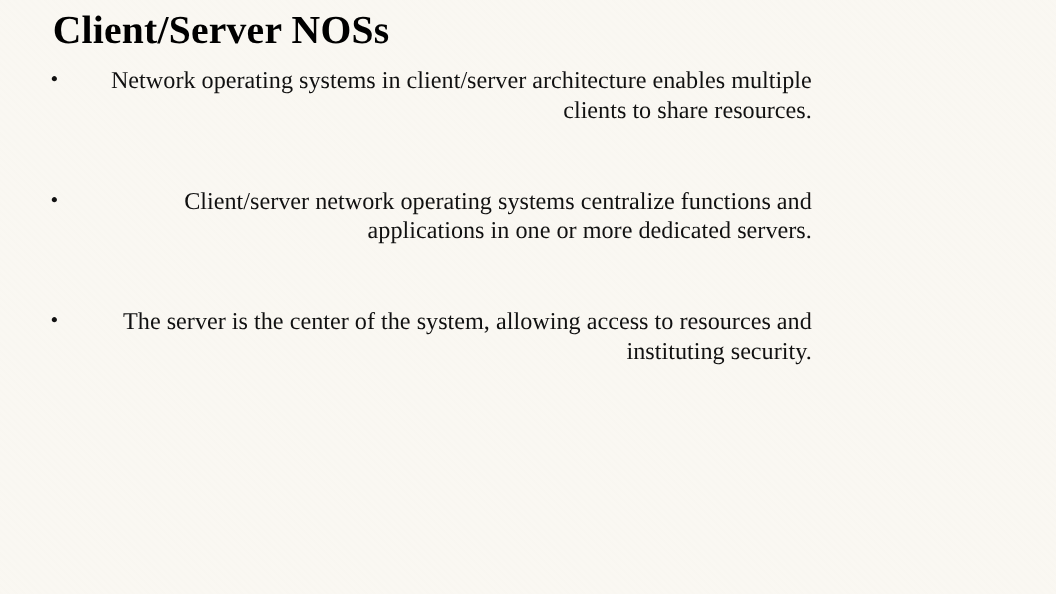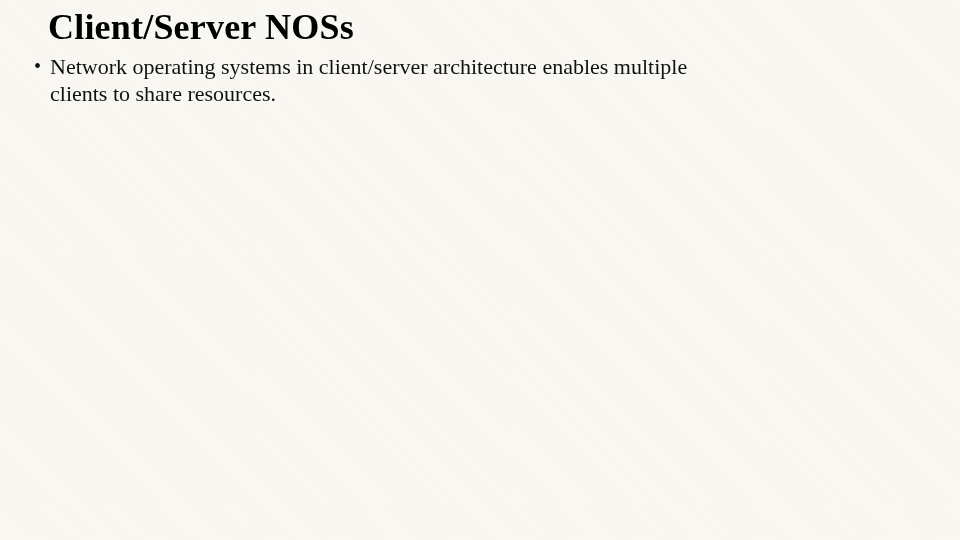--- a/index.html
+++ b/index.html
@@ -26,22 +26,23 @@
   }
   h1.title {
     margin: 0 0 6px 28px;
     font-size: 36px;
     font-weight: 700;
     letter-spacing: 0.2px;
     color: #000;
   }
   ul.bullets {
     list-style: none;
-    margin: 0;
+    margin: 12px;
     padding: 0 10px 0 18px;
+    text-align: right;
   }
   ul.bullets > li {
     position: relative;
     padding-left: 12px;
     font-size: 22px;
     line-height: 1.22;
     margin-bottom: 56px;
     color: #111;
   }
   ul.bullets > li:last-child {
@@ -56,14 +57,16 @@
     line-height: 1.22;
   }
 </style>
 </head>
 <body>
 
 <div class="slide">
   <h1 class="title">Client/Server NOSs</h1>
   <ul class="bullets">
     <li><span>Network operating systems in client/server architecture enables multiple clients to share resources.</span></li>
+    <li><span>Client/server network operating systems centralize functions and applications in one or more dedicated servers.</span></li>
+    <li><span>The server is the center of the system, allowing access to resources and instituting security.</span></li>
   </ul>
 </div>
 
 </body></html>

